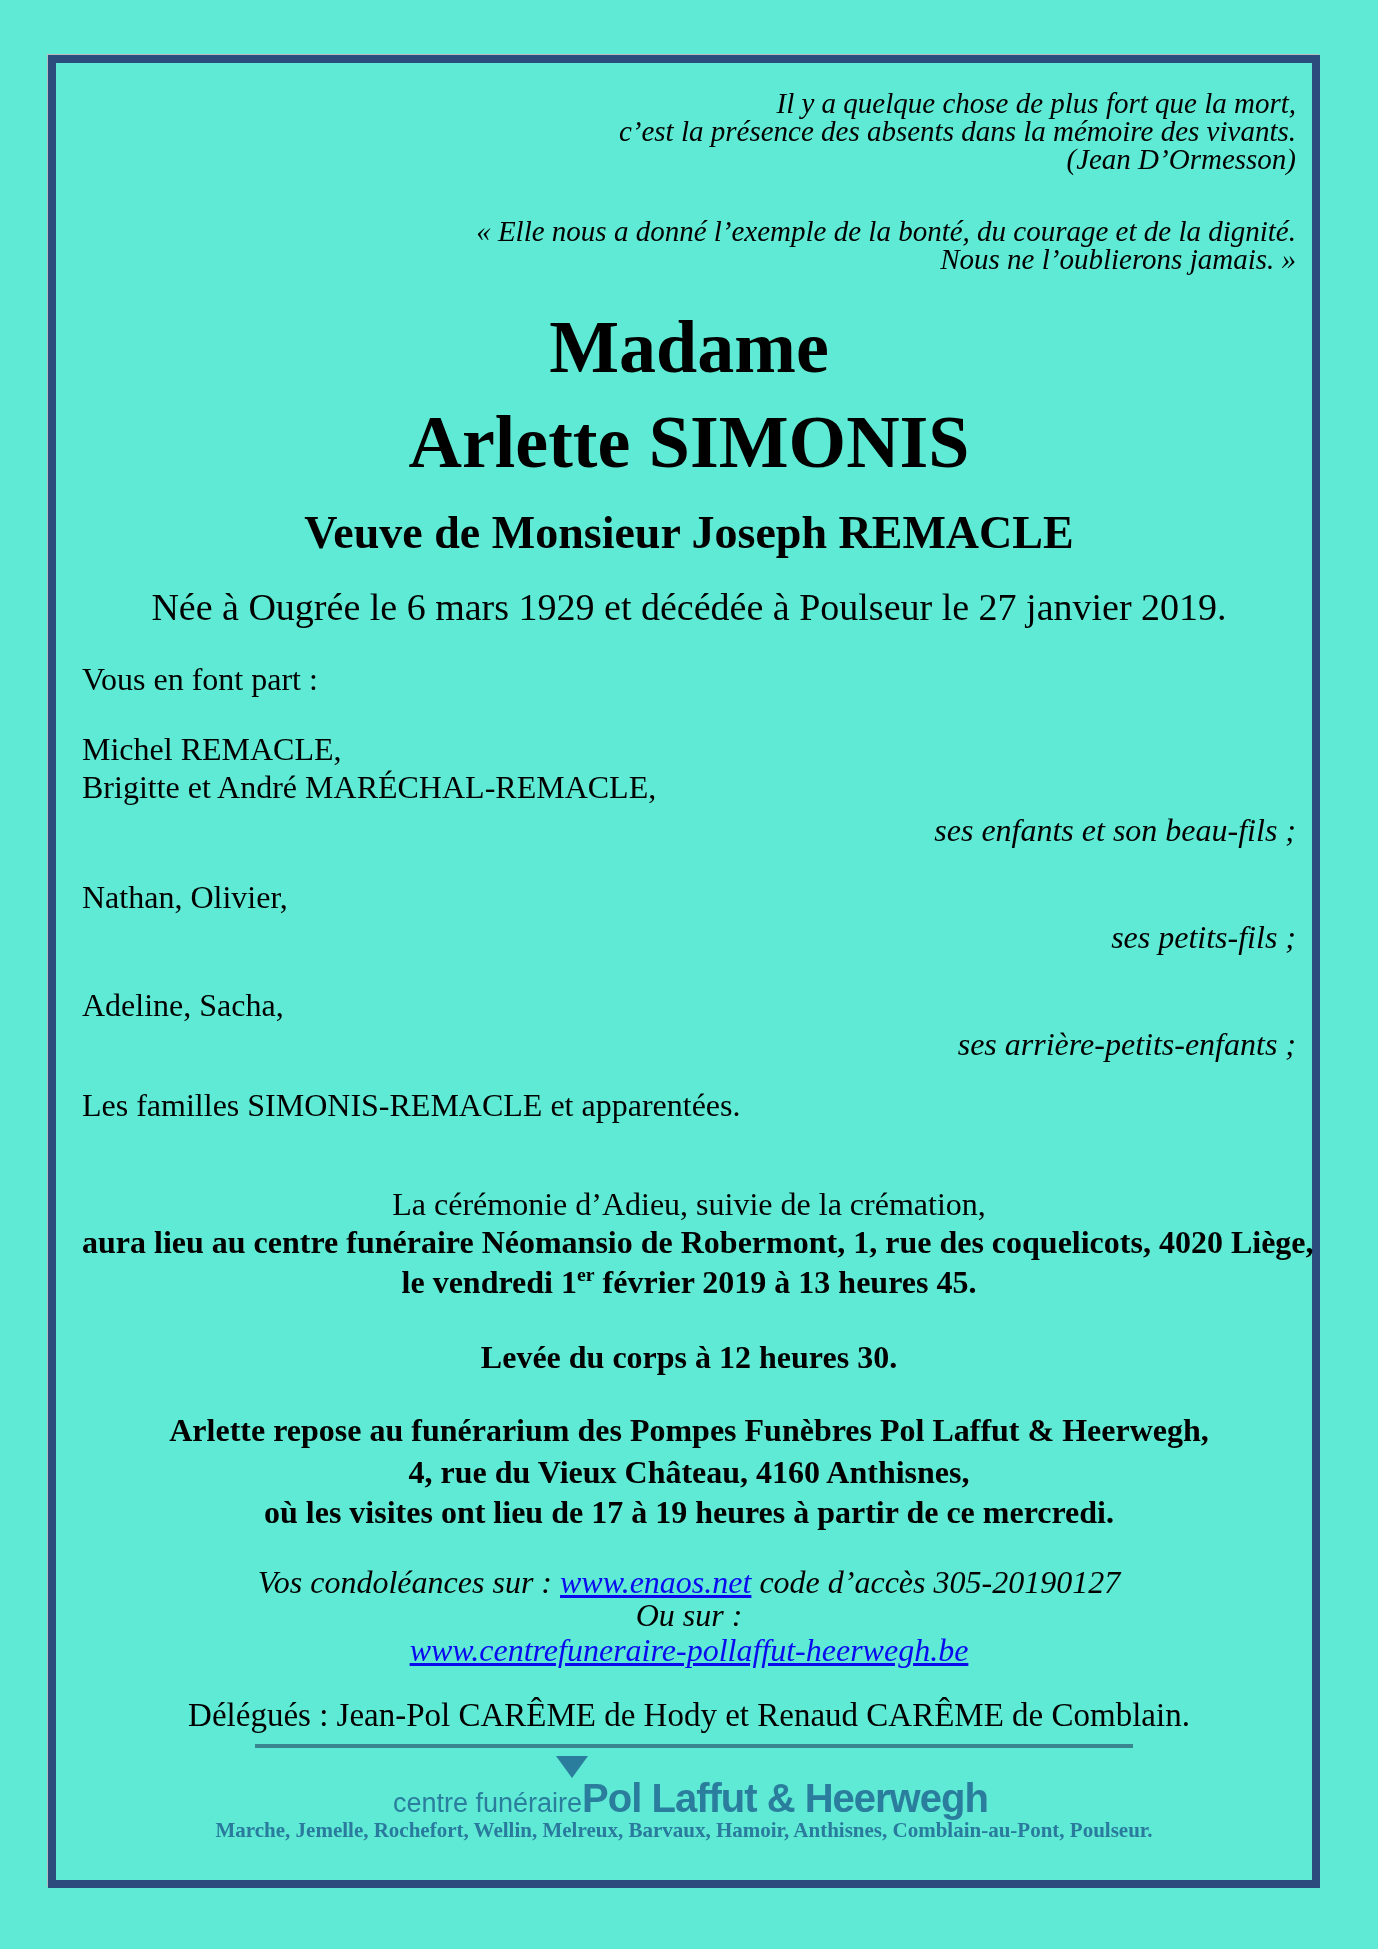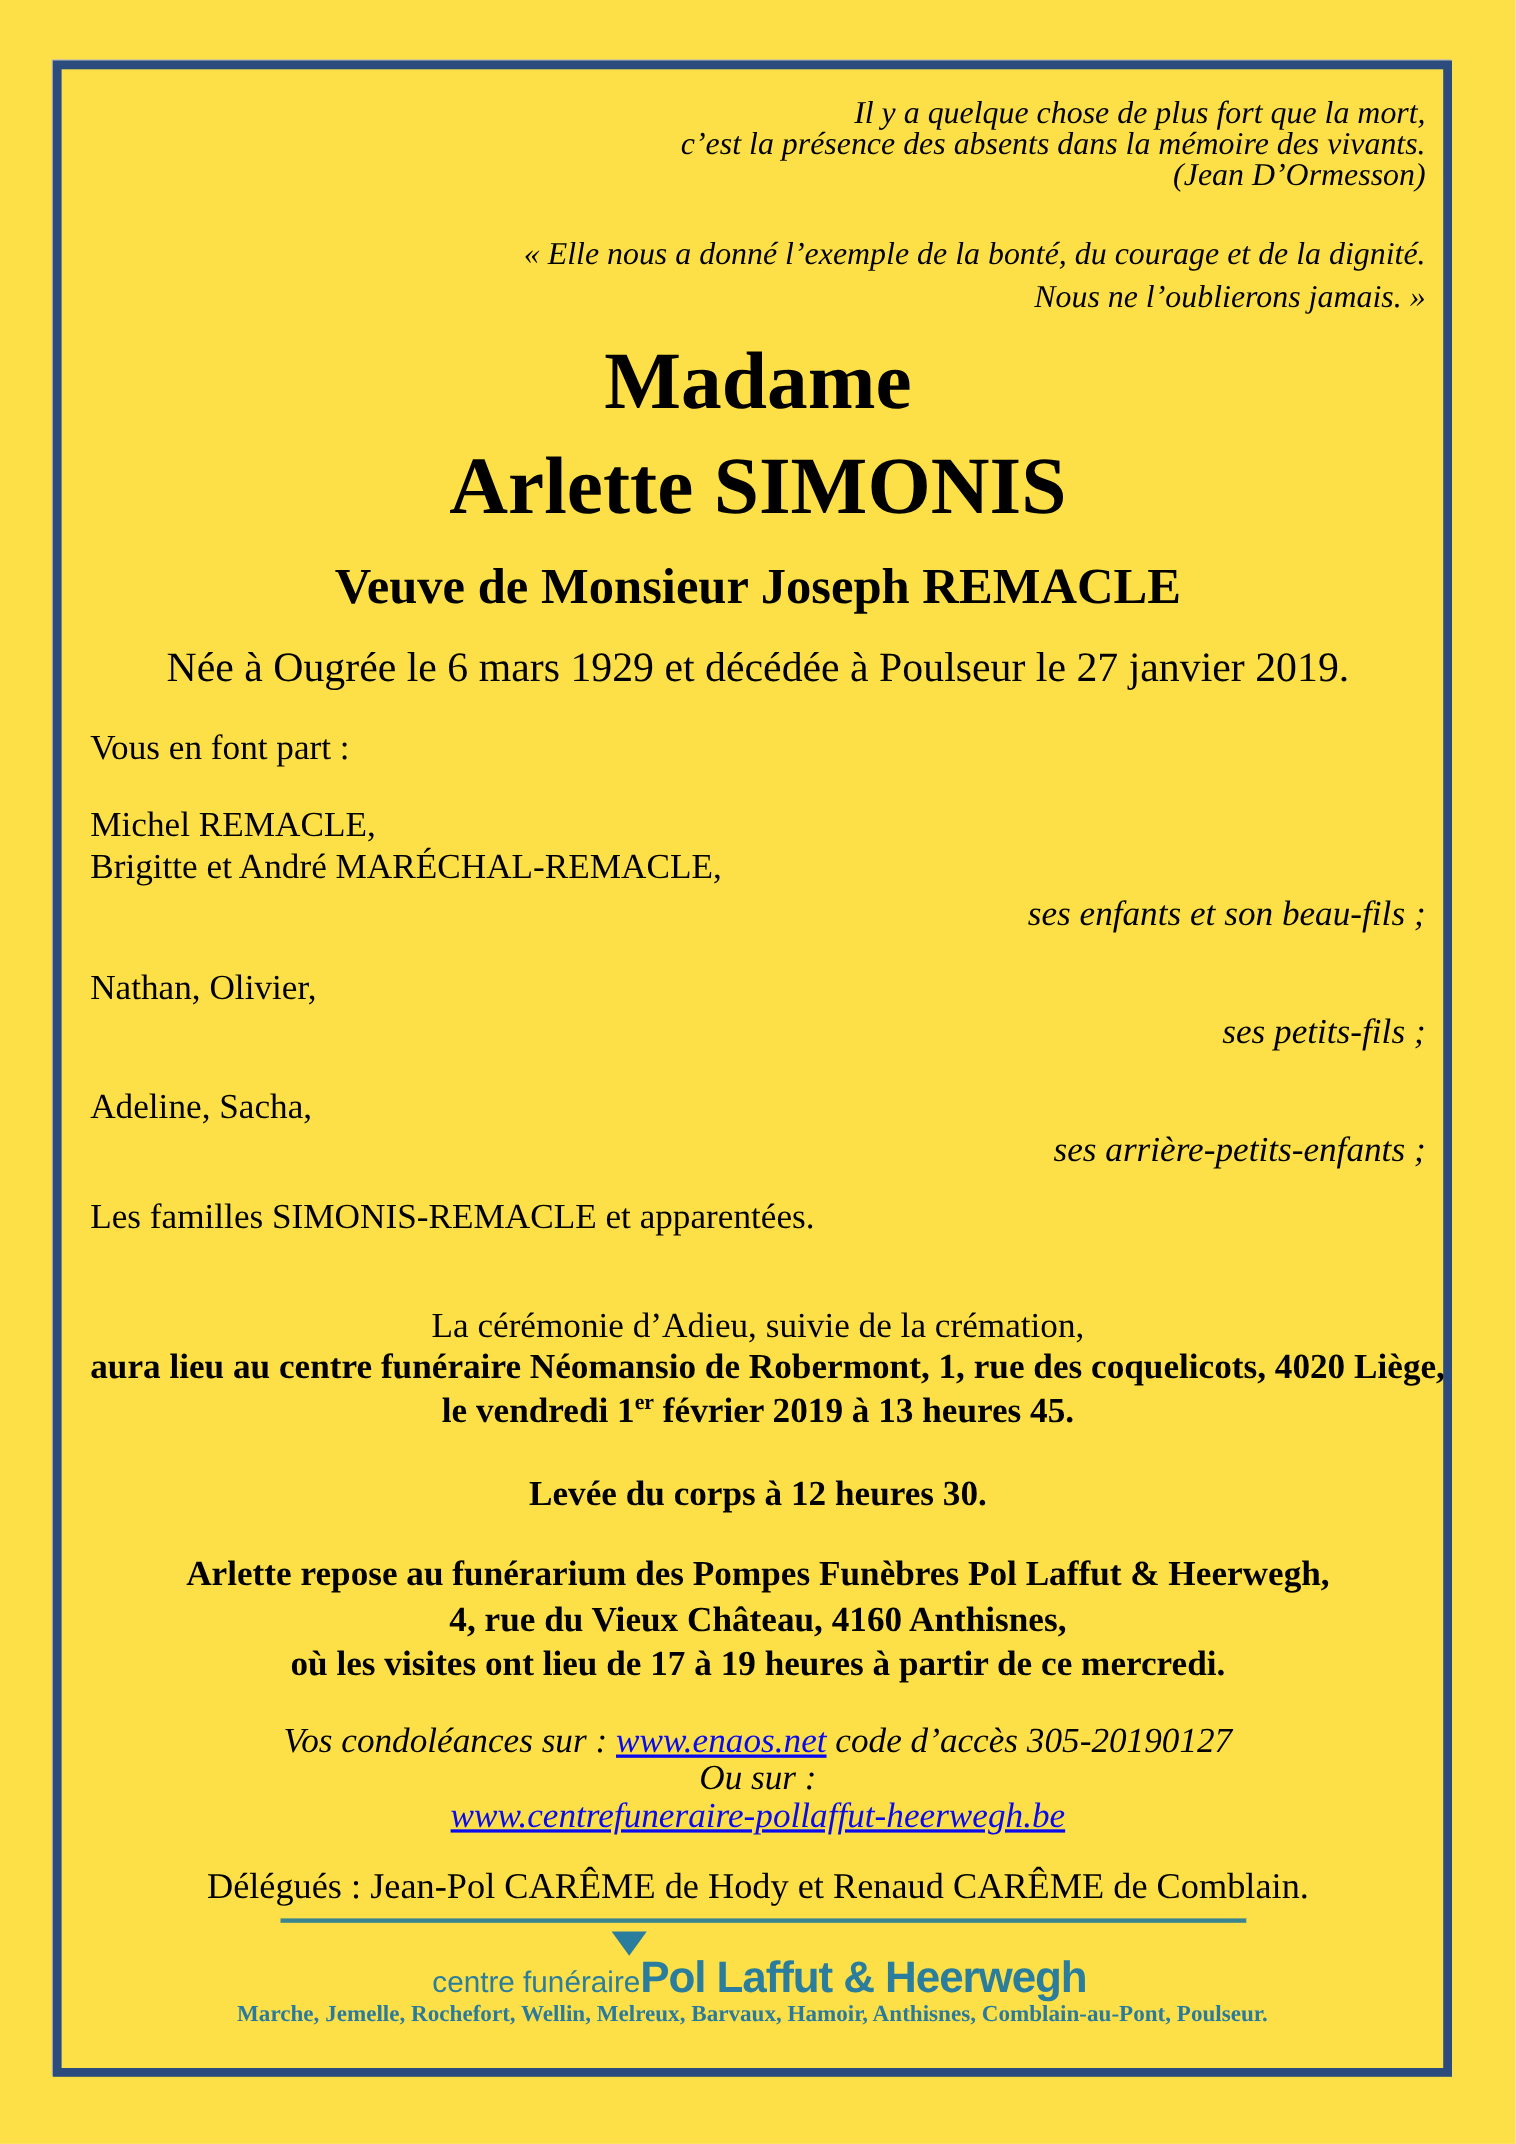--- a/index.html
+++ b/index.html
@@ -1,16 +1,16 @@
 <!DOCTYPE html>
 <html><head>
 <meta charset="utf-8">
 <style>
   html,body{margin:0;padding:0;background:#ffffff;}
-  #page{position:relative;width:1378px;height:1949px;background:#fde047;overflow:hidden;
+  #page{position:relative;width:1378px;height:1949px;background:#5eead4;overflow:hidden;
         font-family:"Liberation Serif", serif;color:#000;}
   
   .frame{position:absolute;left:48px;top:55px;width:1272px;height:1833px;
          border:8px solid #2b4c7c;box-sizing:border-box;box-shadow:-1px -1px 0 #b9bcc2;}
   
   .content{position:absolute;left:56px;top:63px;width:1256px;height:1817px;}
   .line{position:absolute;white-space:nowrap;line-height:1.15;}
   .t-left{left:26px;}
   .t-right{right:16px;}
   .t-center{left:26px;right:16px;text-align:center;}
@@ -44,21 +44,21 @@
 
 <div id="page">
   <div class="frame"></div>
 
   <div class="content">
 
     <div class="line t-right quote" style="top:24px">Il y a quelque chose de plus fort que la mort,</div>
     <div class="line t-right quote" style="top:52px">c’est la présence des absents dans la mémoire des vivants.</div>
     <div class="line t-right quote" style="top:80px">(Jean D’Ormesson)</div>
     <div class="line t-right quote" style="top:152px">« Elle nous a donné l’exemple de la bonté, du courage et de la dignité.</div>
-    <div class="line t-right quote" style="top:191px">Nous ne l’oublierons jamais. »</div>
+    <div class="line t-right quote" style="top:180px">Nous ne l’oublierons jamais. »</div>
 
     <div class="line t-center title" style="top:242px">Madame</div>
     <div class="line t-center title" style="top:337px">Arlette SIMONIS</div>
     <div class="line t-center subtitle" style="top:444px">Veuve de Monsieur Joseph REMACLE</div>
     <div class="line t-center dates" style="top:523px">Née à Ougrée le 6 mars 1929 et décédée à Poulseur le 27 janvier 2019.</div>
 
     <div class="line t-left body-txt" style="top:598px">Vous en font part :</div>
     <div class="line t-left body-txt" style="top:668px">Michel REMACLE,</div>
     <div class="line t-left body-txt" style="top:706px">Brigitte et André MARÉCHAL-REMACLE,</div>
     <div class="line t-right relation" style="top:749px">ses enfants et son beau-fils ;</div>

